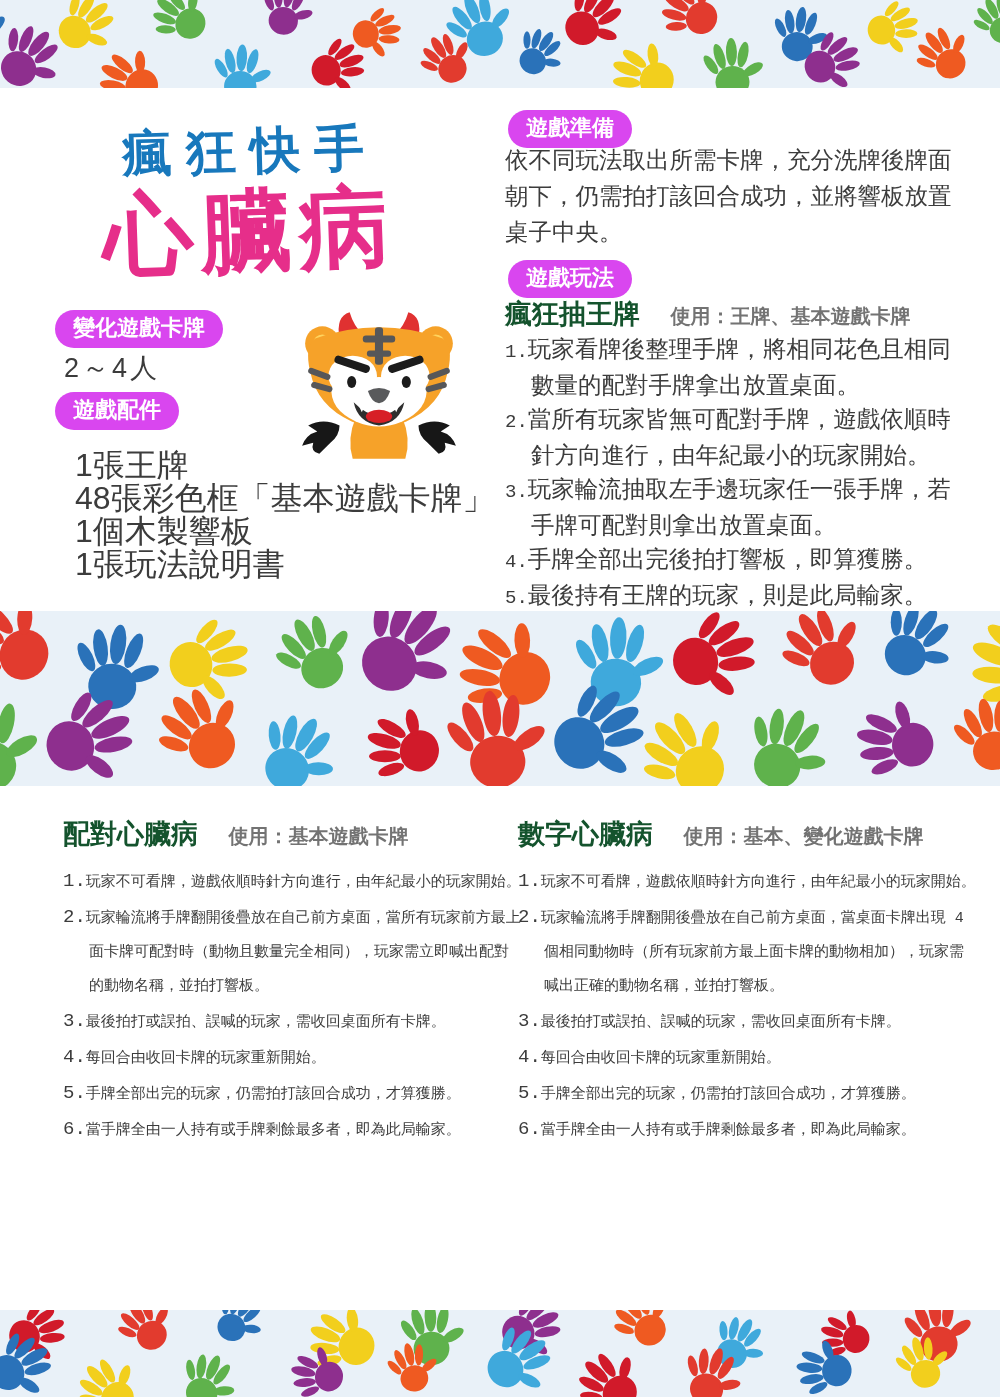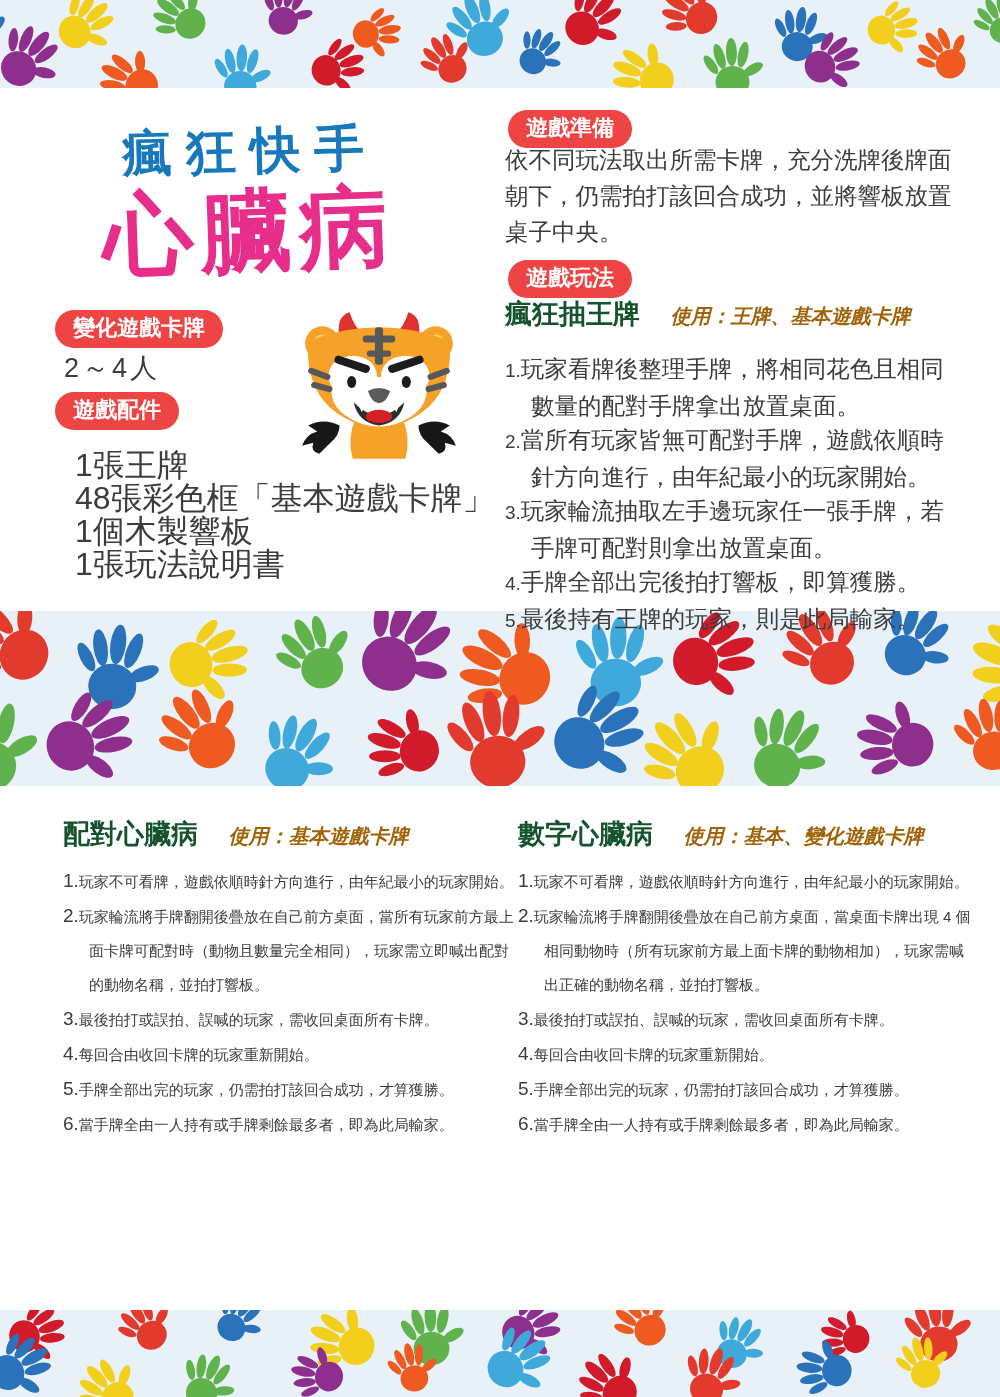--- a/index.html
+++ b/index.html
@@ -8,37 +8,37 @@
   .band{position:absolute;left:0;width:1000px;background:#e9f1f8;overflow:hidden;}
   .band svg{display:block;}
   .band-top{top:0;height:88px;}
   .band-mid{top:611px;height:175px;}
   .band-bot{top:1310px;height:87px;}
 
   .title-block{position:absolute;left:40px;top:126px;width:420px;text-align:center;line-height:1;}
   .title-1{font-size:50px;font-weight:bold;color:#1878bc;letter-spacing:14px;transform:rotate(-1.5deg);}
   .title-2{font-size:90px;font-weight:bold;color:#e62e8a;letter-spacing:8px;margin-top:10px;transform:rotate(-2deg);}
 
-  .badge{position:absolute;background:#ef4444;color:#ffffff;font-weight:bold;font-size:22px;
+  .badge{position:absolute;background:#d946ef;color:#ffffff;font-weight:bold;font-size:22px;
          padding:5px 18px 7px 18px;border-radius:22px;line-height:1.2;}
   .players-value{position:absolute;left:64px;top:350px;font-size:27px;letter-spacing:3px;}
   .components{position:absolute;left:58px;top:432px;margin:17px;padding:0;list-style:none;
               font-size:32px;line-height:33px;}
   .tiger{position:absolute;left:293px;top:308px;}
 
   .prep-text{position:absolute;left:505px;top:142px;width:460px;margin:0;font-size:23.5px;line-height:36px;}
 
   .game{position:absolute;}
   .g0{left:505px;top:296px;width:462px;}
   .g1{left:63px;top:816px;width:458px;}
   .g2{left:518px;top:816px;width:458px;}
   .game-head{white-space:nowrap;}
   .gname{font-size:27px;font-weight:bold;color:#14532d;}
-  .gusage{font-size:20px;font-weight:bold;color:#a16207;margin-left:26px;font-style:italic;}
-  .steps{margin:20px 0 0 0;padding:0;list-style:none;counter-reset:s;font-size:23.5px;line-height:34.5px;}
+  .gusage{font-size:20px;font-weight:bold;color:#737373;margin-left:26px;}
+  .steps{margin:2px 0 0 0;padding:0;list-style:none;counter-reset:s;font-size:23.5px;line-height:34.5px;font-family:Liberation Mono, monospace;}
   .g1 .steps,.g2 .steps{font-size:15px;line-height:34px;margin-top:12px;}
   .steps li{counter-increment:s;padding-left:26px;text-indent:-26px;}
   .steps li::before{content:counter(s) ".";font-size:19px;}
 </style>
 </head>
 <body>
 
 <svg width="0" height="0" style="position:absolute" aria-hidden="true">
   <defs>
     <g id="handprint">

